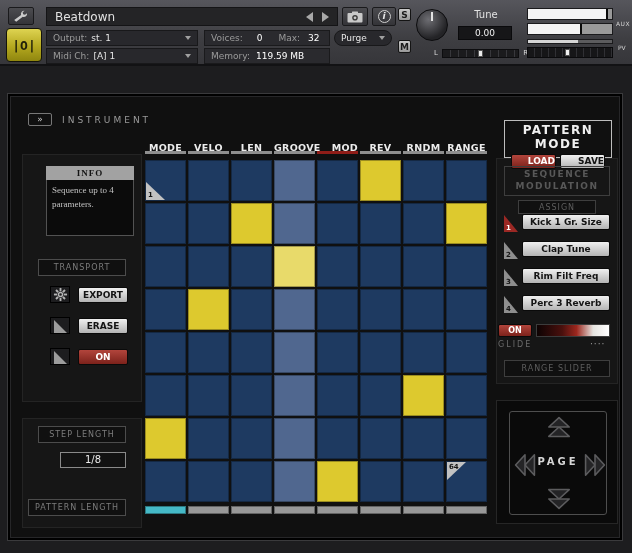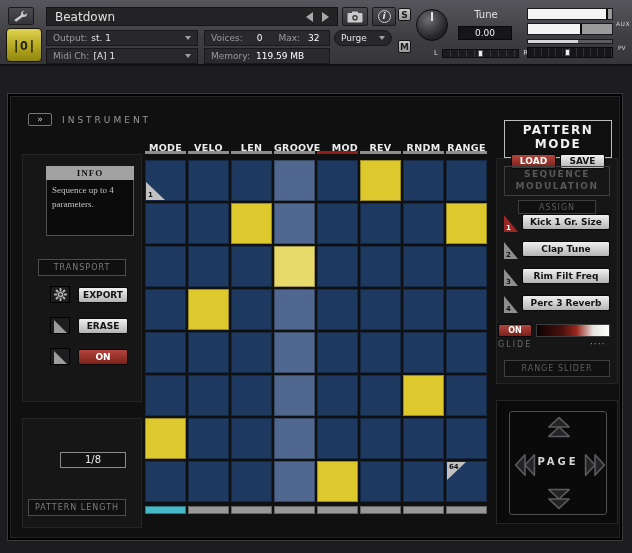--- a/index.html
+++ b/index.html
@@ -129,21 +129,21 @@
   .gbtn { display:block; background:linear-gradient(#f0f0f0,#b4b4b4); border:1px solid #0a0a0a;
     border-radius:2px; color:#141414; font-size:9px; font-weight:bold; text-align:center; cursor:default; }
   .gbtn.red { background:linear-gradient(#b2453c,#7c221b); color:#fff; }
   .tbtn { width:50px; height:16px; }
   .steplen-value { position:absolute; left:50px; top:356px; width:66px; height:16px; background:#121212;
     border:1px solid #8a8a8a; color:#ededed; font-size:10px; text-align:center; line-height:14px; }
 
   .pmode { position:absolute; left:494px; top:24px; width:108px; height:38px; border:1px solid #bdbdbd; }
   .pmode-label { color:#f0f0f0; font-size:12px; font-weight:bold; letter-spacing:1.5px; text-align:center; margin-top:2px; }
   .pmode-btns { display:flex; justify-content:center; gap:4px; margin-top:3px; }
-  .pmode-btns .gbtn { width:45px; height:15px; line-height:13px; }
+  .pmode-btns .gbtn { width:45px; height:15px; line-height:13px;text-align:right; }
   .seqmod { position:absolute; left:494px; top:70px; width:106px; height:30px; border:1px solid #3e3e3e;
     color:#585858; font-size:9px; font-weight:bold; letter-spacing:1.5px; text-align:center; padding-top:2px; line-height:1.3; }
   .slot-row { position:absolute; left:0; width:100%; height:18px; }
   .slot-marker { position:absolute; left:494px; top:1px; width:14px; height:17px; background:#8e8e8e;
     clip-path:polygon(0 0, 0 100%, 100% 100%); }
   .slot-marker.red { background:var(--accent-red); }
   .slot-marker span { position:absolute; left:2px; bottom:0; font-size:7px; font-weight:bold; color:#141414; }
   .slot-marker.red span { color:#fff; }
   .slot-btn { position:absolute; left:512px; top:0; width:88px; height:16px; }
   .glide-on { position:absolute; left:488px; top:228px; width:34px; height:13px; font-size:8px; line-height:11px; }
@@ -380,20 +380,21 @@
           <span class="tri"></span>
         </span>
       <button class="gbtn tbtn">ERASE</button>
     </div>
     <div class="trow trow-3">
       <span class="ticon">
           <span class="tri"></span>
         </span>
       <button class="gbtn red tbtn">ON</button>
     </div>
+    <div class="lbox steplen-label">STEP LENGTH</div>
     <div class="steplen-value">1/8</div>
     <div class="lbox patlen-label">PATTERN LENGTH</div>
 
     <div class="pmode">
       <div class="pmode-label">PATTERN MODE</div>
       <div class="pmode-btns">
         <button class="gbtn red">LOAD</button>
         <button class="gbtn">SAVE</button>
       </div>
     </div>

